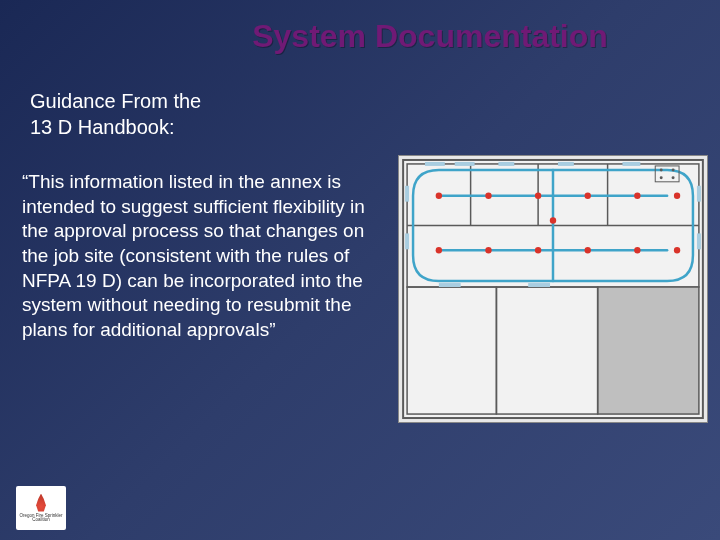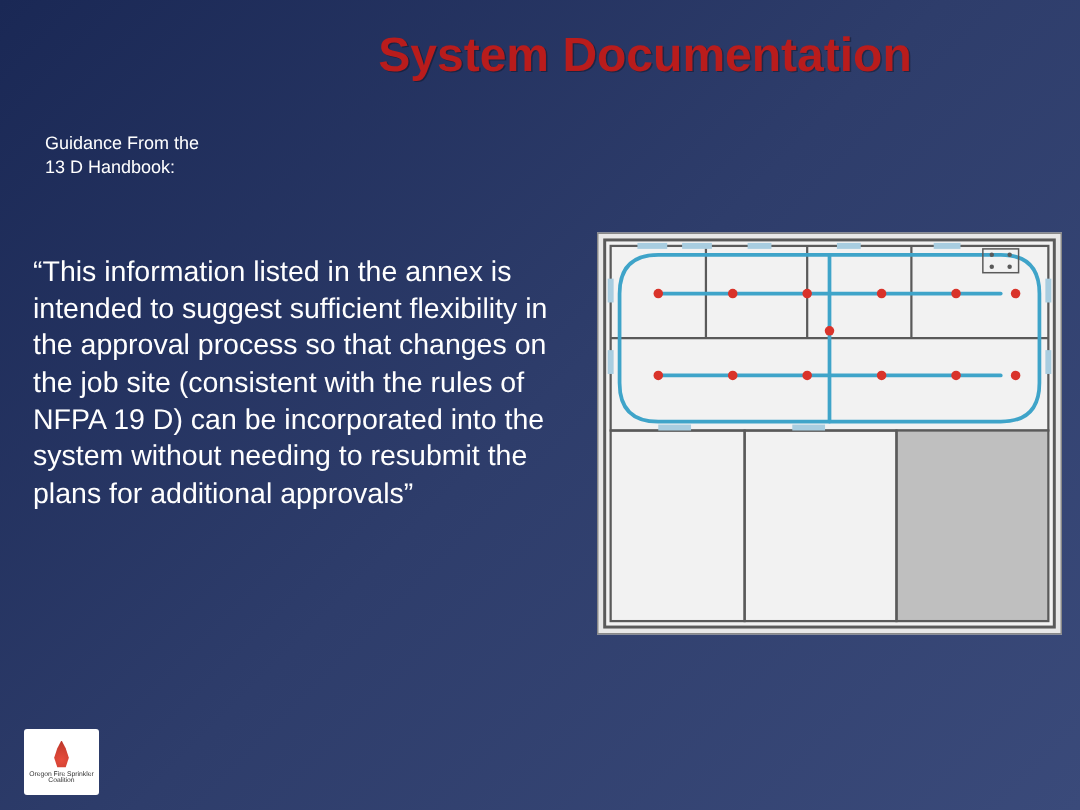--- a/index.html
+++ b/index.html
@@ -13,29 +13,29 @@
     }
     .title {
       position: absolute;
       top: 18px;
       left: 0;
       right: 0;
       text-align: center;
       padding-left: 140px;
       font-size: 32px;
       font-weight: bold;
-      color: #b91c1c;
+      color: #701a75;
       text-shadow: 1px 1px 0 rgba(0,0,0,0.3);
     }
     .subtitle {
       position: absolute;
       top: 88px;
       left: 30px;
       color: #ffffff;
-      font-size: 12px;
+      font-size: 20px;
       line-height: 1.3;
     }
     .body-text {
       position: absolute;
       top: 170px;
       left: 22px;
       width: 350px;
       color: #ffffff;
       font-size: 19px;
       line-height: 1.3;

